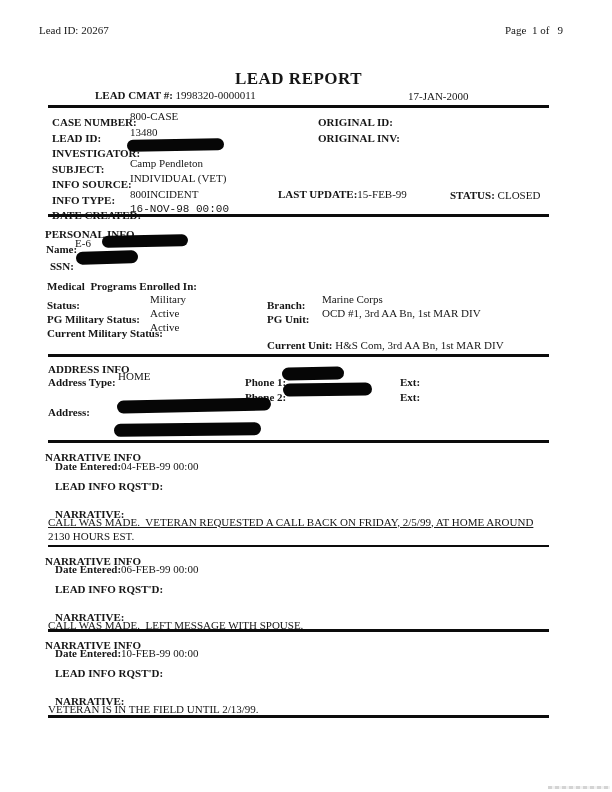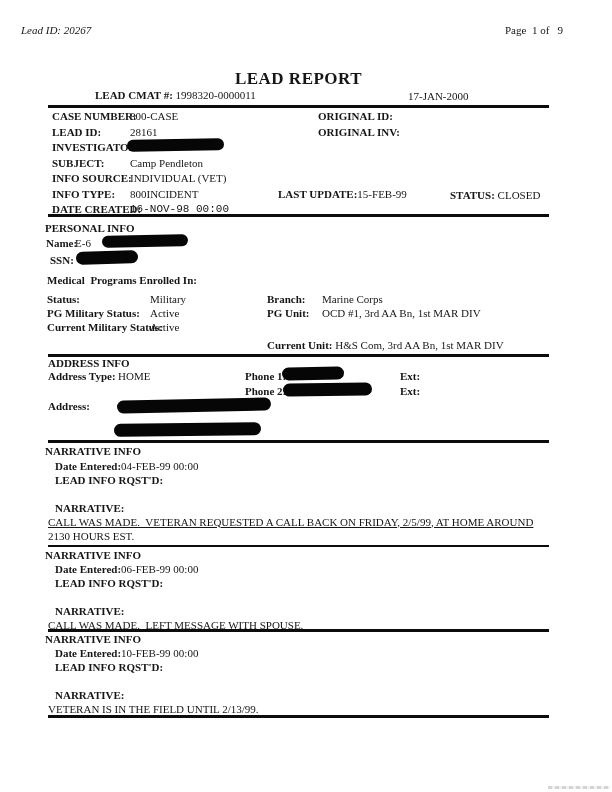--- a/index.html
+++ b/index.html
@@ -1,48 +1,48 @@
 <!DOCTYPE html>
 <html><head>
 <meta charset="utf-8">
 <style>
   html,body{margin:0;padding:0;background:#ffffff;}
   #page{
     position:relative;width:612px;height:792px;background:#ffffff;overflow:hidden;
     font-family:"Liberation Serif","DejaVu Serif",serif;color:#161616;
   }
   .t{position:absolute;font-size:11px;line-height:13px;white-space:nowrap;}
-  .b{font-weight:bold;}
+  .b{font-weight:bold;margin-top:6px;}
   .pre{white-space:pre;}
   .title{position:absolute;left:48px;width:501px;text-align:center;font-size:17px;font-weight:bold;letter-spacing:.5px;}
   .rule{position:absolute;left:48px;width:501px;background:#0c0c0c;}
   .bar{position:absolute;background:#060606;border-radius:6px;}
   .artifact{position:absolute;opacity:.8;}
 </style>
 </head>
 <body>
 
 <div id="page">
 
-  <span class="t" style="left:21px;top:24px;font-style:italic;">Lead ID: 20267</span>
+  <span class="t" style="left:39px;top:24px;">Lead ID: 20267</span>
   <span class="t pre" style="left:505px;top:24px;">Page  1 of   9</span>
 
   <div class="title" style="top:69px;">LEAD REPORT</div>
 
   <span class="t" style="left:95px;top:89px;"><span class="b">LEAD CMAT #:</span><span> 1998320-0000011</span></span>
   <span class="t" style="left:408px;top:90px;">17-JAN-2000</span>
 
   <div class="rule" style="top:104.5px;height:3px;"></div>
 
   <span class="t b" style="left:52px;top:110px;">CASE NUMBER:</span>
   <span class="t" style="left:130px;top:110px;">800-CASE</span>
   <span class="t b" style="left:318px;top:110px;">ORIGINAL ID:</span>
 
   <span class="t b" style="left:52px;top:125.5px;">LEAD ID:</span>
-  <span class="t" style="left:130px;top:125.5px;">28161</span>
+  <span class="t" style="left:130px;top:125.5px;">13480</span>
   <span class="t b" style="left:318px;top:125.5px;">ORIGINAL INV:</span>
 
   <span class="t b" style="left:52px;top:141px;">INVESTIGATOR:</span>
   <div class="bar" style="left:127px;top:139px;width:97px;height:11.5px;transform:rotate(-1deg);border-radius:7px;"></div>
 
   <span class="t b" style="left:52px;top:156.5px;">SUBJECT:</span>
   <span class="t" style="left:130px;top:156.5px;">Camp Pendleton</span>
 
   <span class="t b" style="left:52px;top:172px;">INFO SOURCE:</span>
   <span class="t" style="left:130px;top:172px;">INDIVIDUAL (VET)</span>

